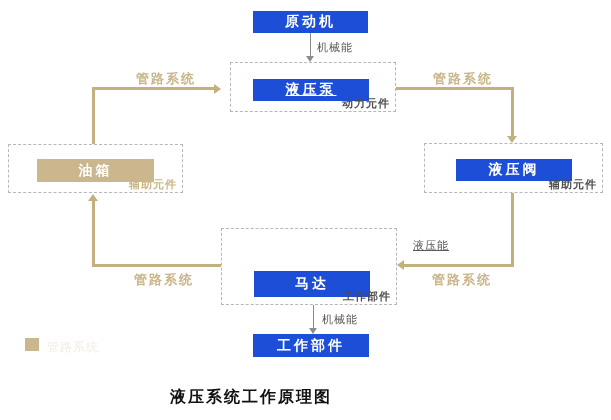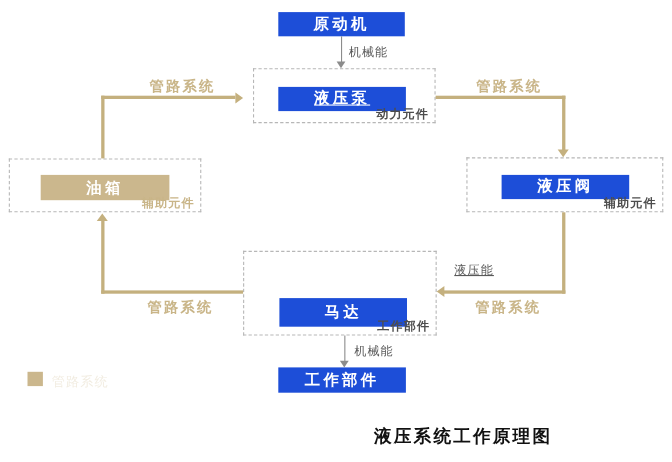--- a/index.html
+++ b/index.html
@@ -41,21 +41,21 @@
     position:absolute; color:#595959; font-size:11px; letter-spacing:1px; white-space:nowrap;
   }
   
   .legend-swatch{ position:absolute; left:25px; top:338px; width:14px; height:13px; background:#cbb78d; }
   .legend-text{
     position:absolute; left:47px; top:339px; font-size:12px;
     color:#c9b588; opacity:0.25; letter-spacing:1px; white-space:nowrap;
   }
   
   .diagram-title{
-    position:absolute; left:0; top:387px; width:502px; text-align:right;
+    position:absolute; left:0; top:387px; width:502px; text-align:center;
     font-size:16px; font-weight:bold; color:#111111; letter-spacing:2px;
     font-family:"Liberation Serif","DejaVu Serif",serif;
   }
 </style>
 </head>
 <body>
 
 <div class="canvas">
 
   <div class="nbox" style="left:253px; top:11px; width:115px; height:22px;">原动机</div>

